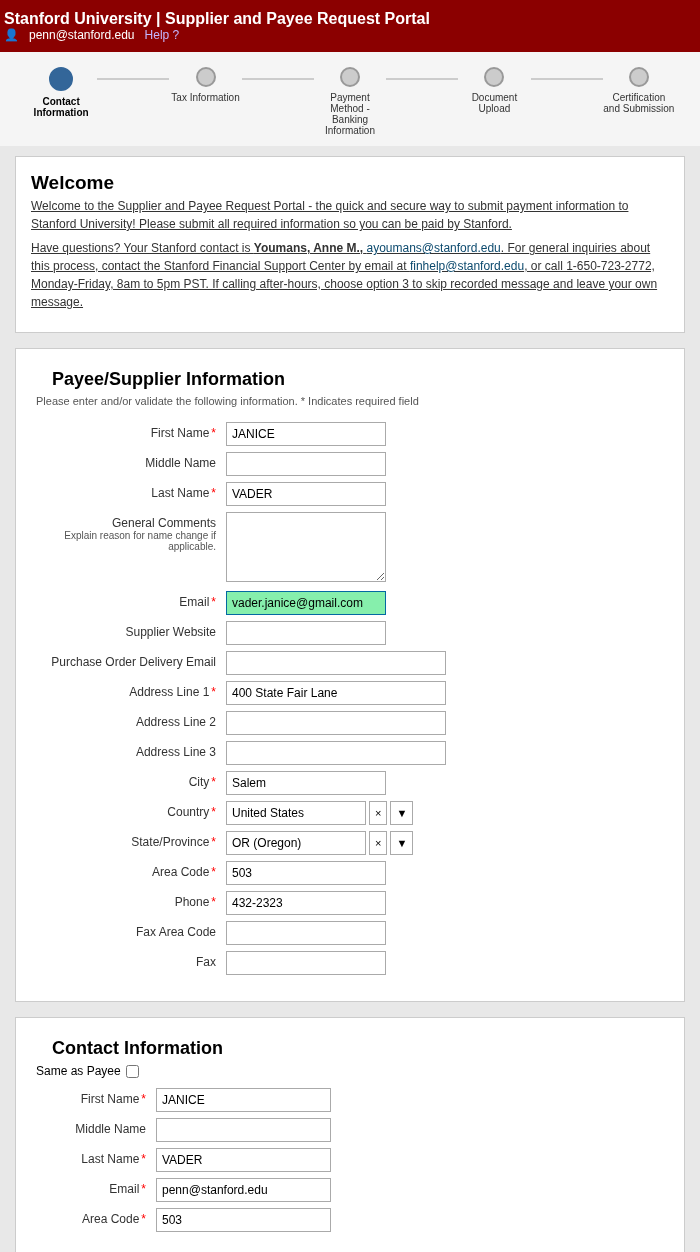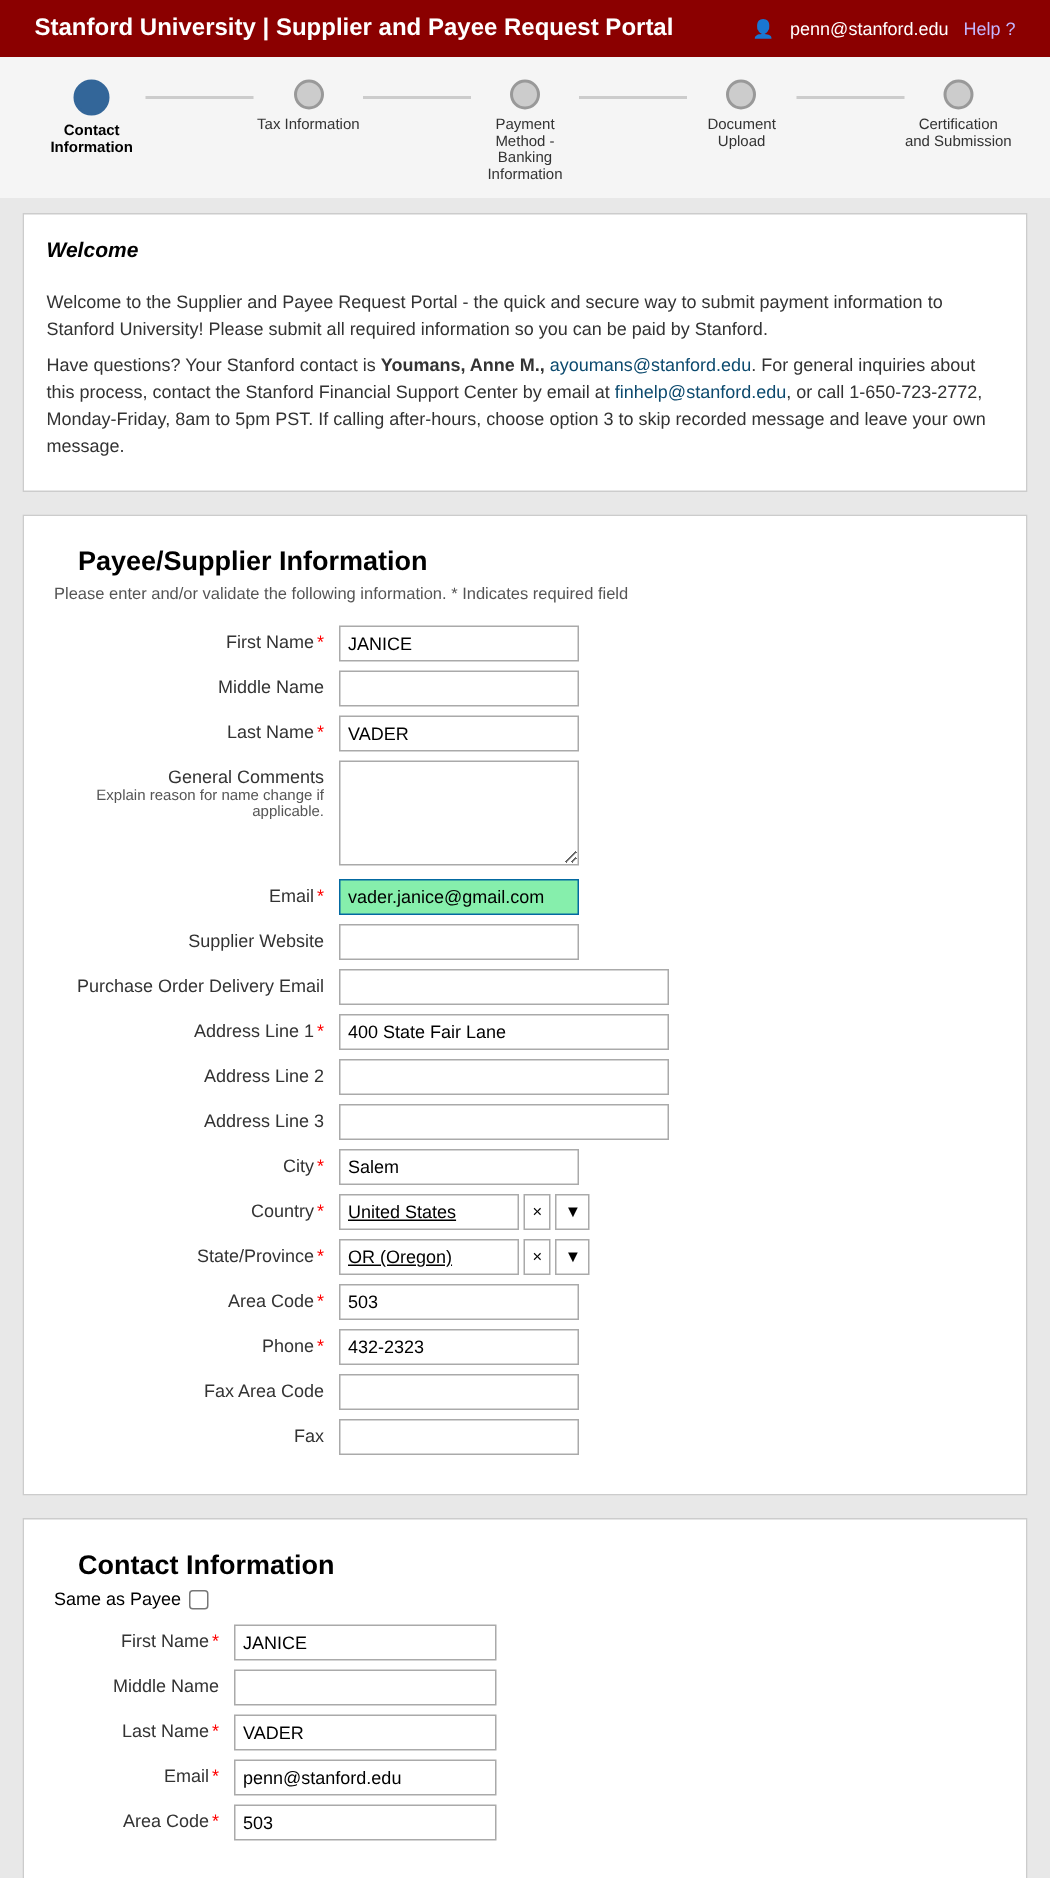--- a/index.html
+++ b/index.html
@@ -2,24 +2,25 @@
 <html><head>
   <meta charset="utf-8">
   <style>
     * { box-sizing: border-box; margin: 0; padding: 0; }
     body { font-family: Arial, sans-serif; font-size: 13px; background: #e8e8e8; width: 700px; }
 
     
     .header {
       background: #8b0000;
       color: white;
-      padding: 10px 23px;
+      padding: 10px 4px;
       display: flex;
       justify-content: space-between;
-      align-items: center;
+      align-items: flex-start;
+      flex-direction: column;
     }
     .header-title { font-size: 16px; font-weight: bold; }
     .header-right { font-size: 12px; display: flex; gap: 10px; align-items: center; }
     .header-right a { color: #c4b5fd; text-decoration: none; }
 
     
     .progress-bar {
       background: #f5f5f5;
       padding: 15px 10px 10px;
       display: flex;
@@ -71,22 +72,22 @@
     
     .main-content { padding: 10px 15px; }
 
     
     .welcome-box {
       background: white;
       border: 1px solid #ccc;
       padding: 15px;
       margin-bottom: 15px;
     }
-    .welcome-box h2 { font-size: 14px; margin-bottom: 18px; font-style: italic; }
-    .welcome-box p { font-size: 12px; line-height: 1.5; margin-bottom: 6px; color: #333; }
+    .welcome-box h2 { font-size: 19px; margin-bottom: 3px; }
+    .welcome-box p { font-size: 12px; line-height: 1.5; margin-bottom: 6px; color: #333; text-decoration: underline; }
     .welcome-box a { color: #0c4a6e; text-decoration: none; }
 
     
     .section-box {
       background: white;
       border: 1px solid #ccc;
       padding: 20px;
       margin-bottom: 15px;
     }
     .section-title { font-size: 18px; font-weight: bold; margin-bottom: 5px; margin-left: 16px; }
@@ -126,26 +127,25 @@
       border: 1px solid #aaa;
       font-size: 12px;
       resize: vertical;
     }
     .form-select-group {
       display: flex;
       align-items: center;
       gap: 3px;
     }
     .form-select-group input {
-      width: 120px;
+      width: 140px;
       padding: 3px 5px;
       border: 1px solid #aaa;
       font-size: 12px;
       height: 24px;
-      text-decoration: underline;
     }
     .dropdown-btn {
       background: white;
       border: 1px solid #aaa;
       padding: 2px 5px;
       cursor: pointer;
       font-size: 11px;
       height: 24px;
     }
     .same-as-payee { display: flex; align-items: center; gap: 5px; font-size: 12px; margin-bottom: 10px; }

